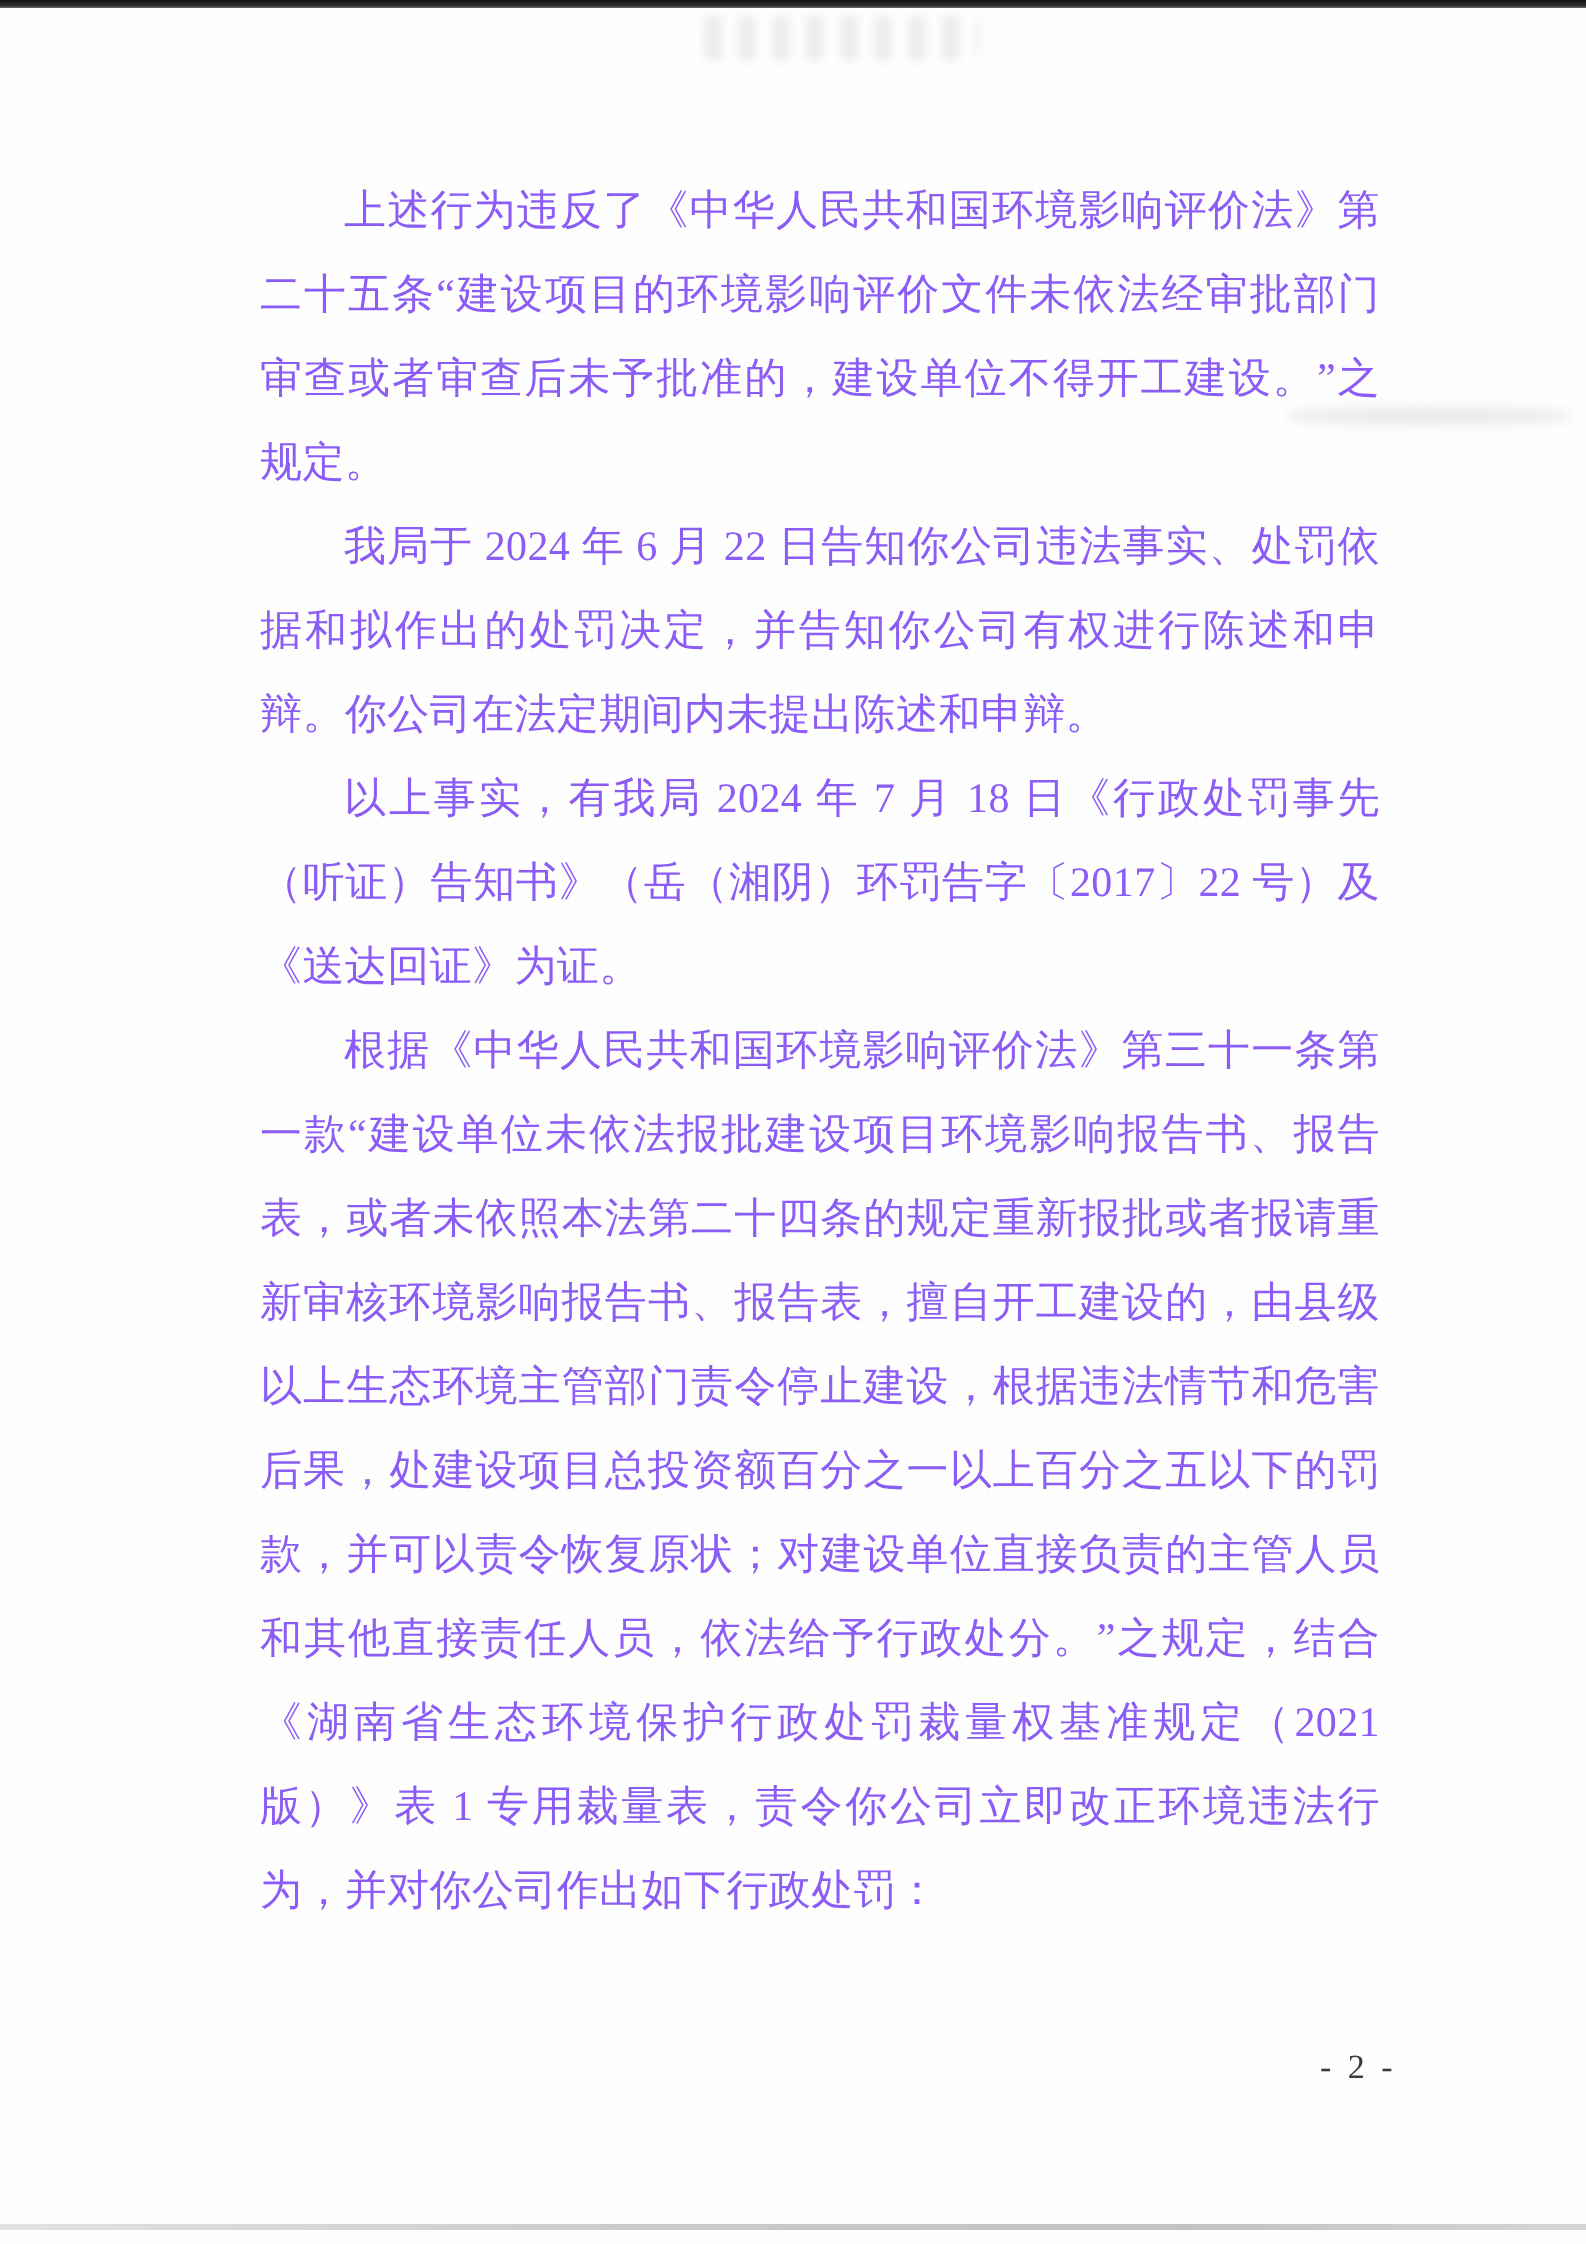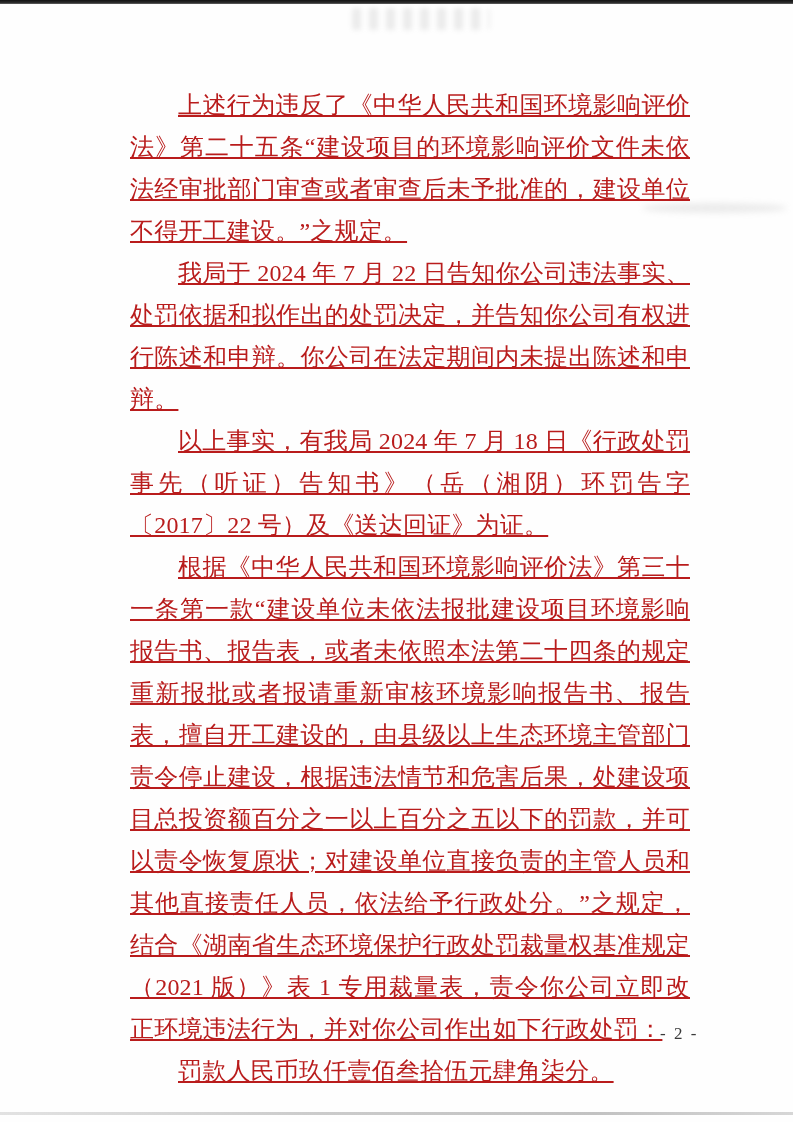--- a/index.html
+++ b/index.html
@@ -55,27 +55,26 @@
     background: #a8a8a8;
     opacity: 0.22;
     filter: blur(3px);
     border-radius: 50%;
   }
   .body-text {
     position: absolute;
     top: 84px;
     left: 130px;
     width: 560px;
-    font-size: 24px;
+    font-size: 21px;
     line-height: 42px;
-    color: #b91c1c;
+    color: #8b5cf6;
     text-align: justify;
     text-justify: inter-character;
     letter-spacing: 0.2px;
-    text-decoration: underline;
   }
   .body-text p {
     margin: 0;
     text-indent: 2em;
   }
   .page-number {
     position: absolute;
     top: 1024px;
     left: 660px;
     font-size: 17px;
@@ -89,23 +88,22 @@
 <body>
 
 <div class="page">
 
   <div class="scan-edge-top"></div>
   <div class="artifact-top"></div>
   <div class="artifact-right"></div>
 
   <main class="body-text">
     <p>上述行为违反了《中华人民共和国环境影响评价法》第二十五条“建设项目的环境影响评价文件未依法经审批部门审查或者审查后未予批准的，建设单位不得开工建设。”之规定。</p>
-    <p>我局于 2024 年 7 月 22 日告知你公司违法事实、处罚依据和拟作出的处罚决定，并告知你公司有权进行陈述和申辩。你公司在法定期间内未提出陈述和申辩。</p>
+    <p>我局于 2024 年 6 月 22 日告知你公司违法事实、处罚依据和拟作出的处罚决定，并告知你公司有权进行陈述和申辩。你公司在法定期间内未提出陈述和申辩。</p>
     <p>以上事实，有我局 2024 年 7 月 18 日《行政处罚事先（听证）告知书》（岳（湘阴）环罚告字〔2017〕22 号）及《送达回证》为证。</p>
     <p>根据《中华人民共和国环境影响评价法》第三十一条第一款“建设单位未依法报批建设项目环境影响报告书、报告表，或者未依照本法第二十四条的规定重新报批或者报请重新审核环境影响报告书、报告表，擅自开工建设的，由县级以上生态环境主管部门责令停止建设，根据违法情节和危害后果，处建设项目总投资额百分之一以上百分之五以下的罚款，并可以责令恢复原状；对建设单位直接负责的主管人员和其他直接责任人员，依法给予行政处分。”之规定，结合《湖南省生态环境保护行政处罚裁量权基准规定（2021 版）》表 1 专用裁量表，责令你公司立即改正环境违法行为，并对你公司作出如下行政处罚：</p>
-    <p>罚款人民币玖仟壹佰叁拾伍元肆角柒分。</p>
   </main>
 
   <div class="page-number">- 2 -</div>
 
   <div class="scan-edge-bottom"></div>
 
 </div>
 
 </body></html>

